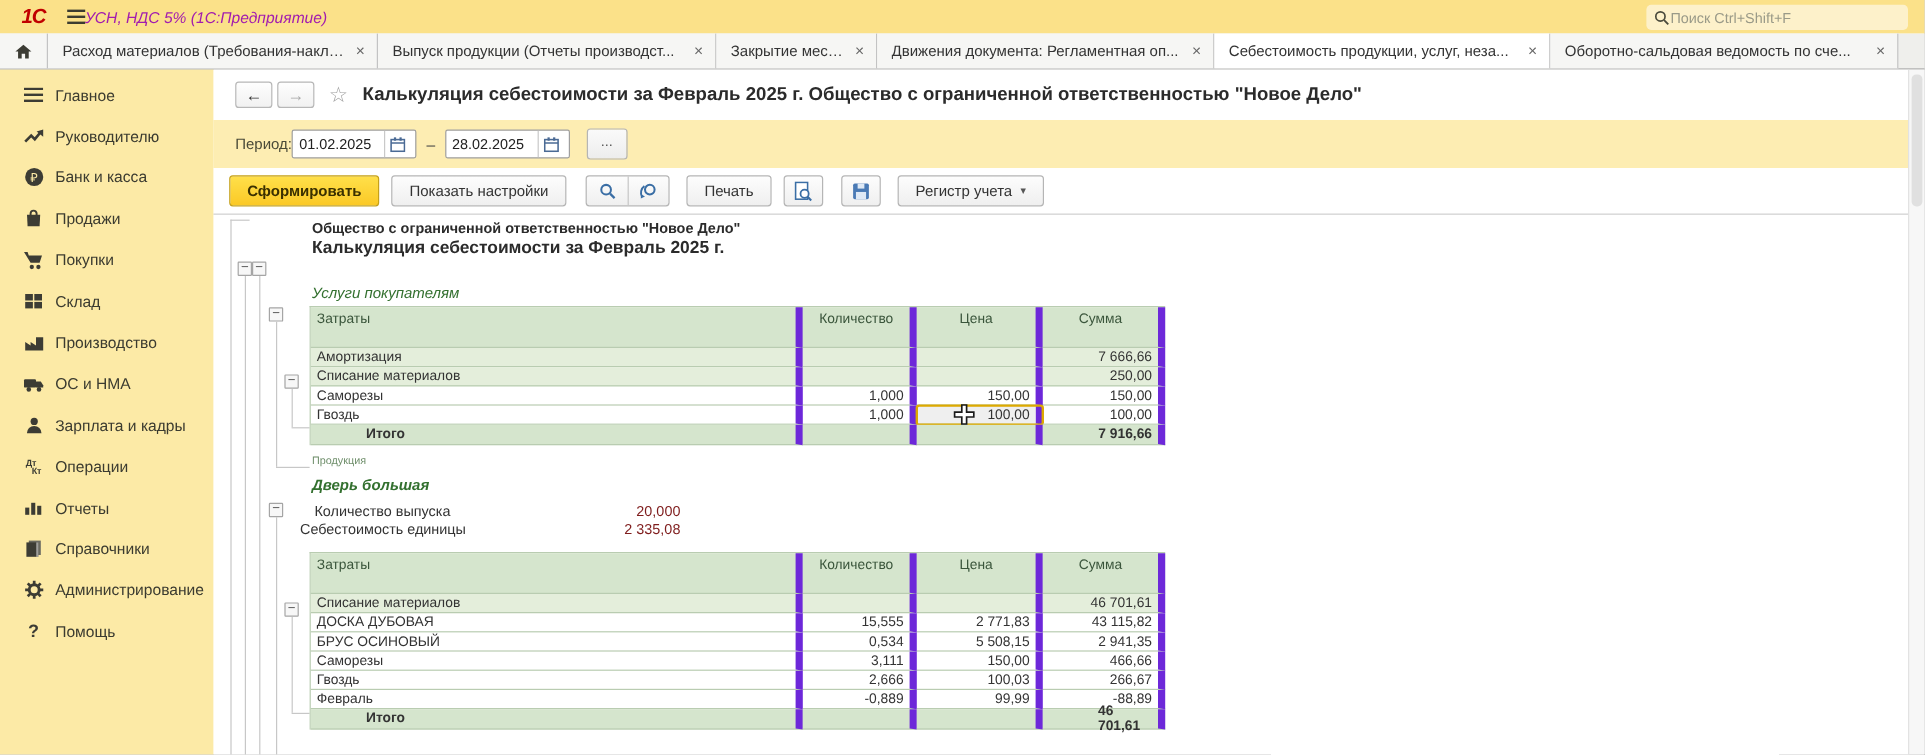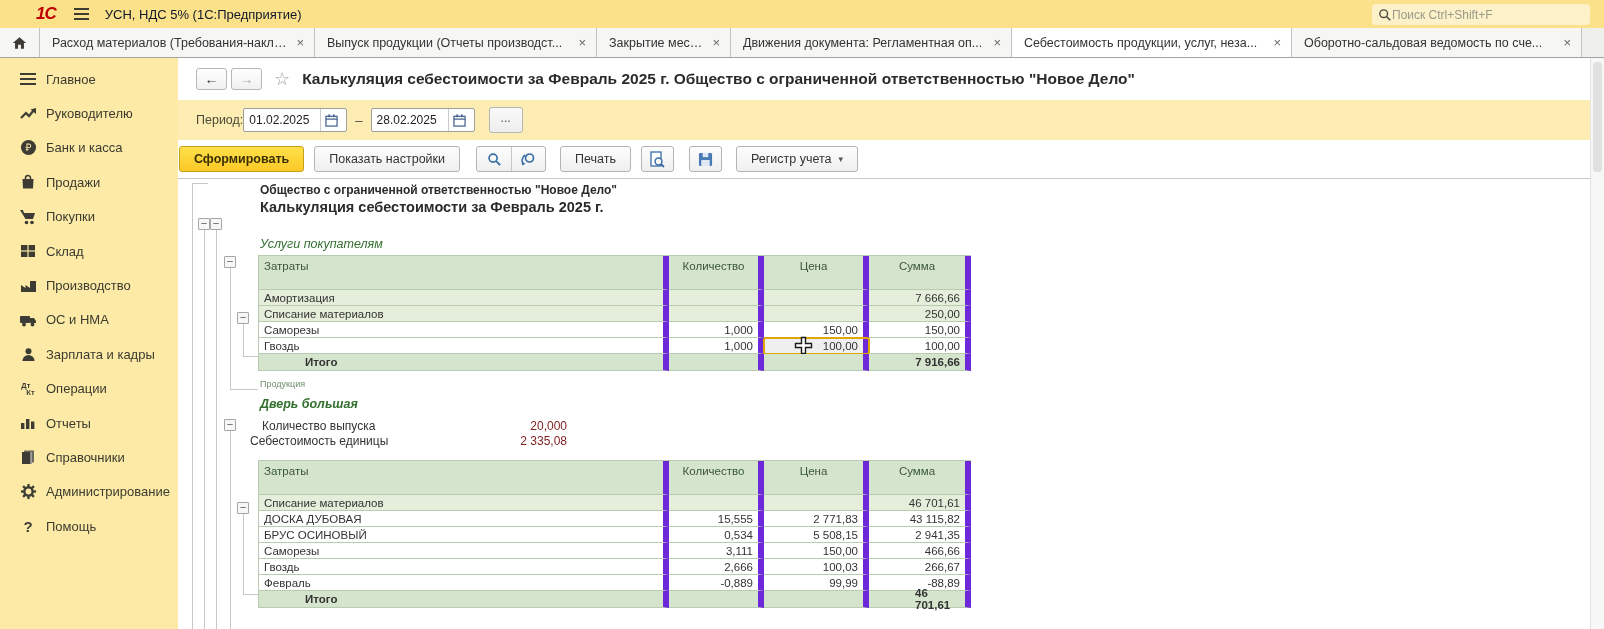--- a/index.html
+++ b/index.html
@@ -2,24 +2,24 @@
 <html><head>
 <meta charset="utf-8">
 <style>
   * { margin:0; padding:0; box-sizing:border-box; }
   html,body { background:#888; }
   body { font-family:"Liberation Sans", sans-serif; }
   .screen { position:relative; width:1604px; height:629px; background:#fff; overflow:hidden; }
 
   
   .topbar { position:absolute; left:0; top:0; width:1604px; height:28px; background:#fbe189; display:flex; align-items:center; }
-  .logo-1c { margin-left:36px; font-weight:bold; font-style:italic; font-size:17px; color:#c00000; letter-spacing:-1px; }
+  .logo-1c { margin-left:18px; font-weight:bold; font-style:italic; font-size:17px; color:#c00000; letter-spacing:-1px; }
   .burger { margin-left:18px; display:flex; flex-direction:column; gap:3px; cursor:pointer; }
   .burger i { display:block; width:15px; height:2px; background:#3c3c30; }
-  .win-title { margin-left:16px; font-size:13px; color:#0f172a; }
+  .win-title { font-size:13px; color:#a21caf;font-style:italic; }
   .searchbox { position:absolute; right:14px; top:4px; width:218px; height:21px; background:rgba(255,255,255,0.55); border-radius:4px; display:flex; align-items:center; padding:0 6px; }
   .searchbox input { border:none; outline:none; background:transparent; font-size:12px; color:#555; width:180px; font-family:"Liberation Sans",sans-serif; }
   .searchbox input::placeholder { color:#9a9a88; }
 
   
   .tabbar { position:absolute; left:0; top:28px; width:1604px; height:30px; background:#efefec; border-bottom:1px solid #a2a2a2; display:flex; }
   .homebtn { width:40px; height:100%; border-right:1px solid #c3c3c3; display:flex; align-items:center; justify-content:center; background:#f6f6f4; cursor:pointer; }
   .tab { height:100%; border-right:1px solid #c3c3c3; background:#f6f6f4; display:flex; align-items:center; padding:0 8px 0 12px; cursor:pointer; }
   .tab.active { background:#ffffff; }
   .tab-label { font-size:12.5px; color:#333; white-space:nowrap; overflow:hidden; text-overflow:ellipsis; flex:1; }
@@ -47,21 +47,21 @@
   .date-field { width:104px; height:24px; background:#fff; border:1px solid #9f9f9f; border-radius:2px; display:flex; align-items:center; }
   .date-field input { width:76px; border:none; outline:none; font-size:12px; color:#222; padding-left:5px; background:transparent; font-family:"Liberation Sans",sans-serif; }
   .cal-btn { width:22px; height:100%; border-left:1px solid #c9c9c9; display:flex; align-items:center; justify-content:center; cursor:pointer; }
   .dash { margin-left:8px; font-size:13px; color:#444; }
   .date-field.second { margin-left:8px; }
   .more-btn { margin-left:14px; width:34px; height:26px; border:1px solid #b5b5b5; border-radius:3px; background:linear-gradient(#fafafa,#ededed); font-size:12px; color:#555; display:flex; align-items:flex-end; justify-content:center; padding-bottom:7px; cursor:pointer; }
 
   
   .toolbar { position:absolute; left:178px; top:140px; width:1412px; height:38px; background:#fff; display:flex; align-items:center; }
   .btn { height:26px; border:1px solid #b5b5b5; border-radius:3px; background:linear-gradient(#fdfdfd,#efefef); font-size:12.5px; color:#333; display:flex; align-items:center; justify-content:center; padding:0 14px; cursor:pointer; white-space:nowrap; }
-  .btn-generate { margin-left:1px; background:linear-gradient(#ffe04a,#fbc926); border:1px solid #c5a11a; font-weight:bold; color:#3a3000; }
+  .btn-generate { margin-left:13px; background:linear-gradient(#ffe04a,#fbc926); border:1px solid #c5a11a; font-weight:bold; color:#3a3000; }
   .btn-settings { margin-left:10px; }
   .pairbtn { margin-left:16px; height:26px; border:1px solid #b5b5b5; border-radius:3px; background:linear-gradient(#fdfdfd,#efefef); display:flex; }
   .pairbtn .half { width:34px; display:flex; align-items:center; justify-content:center; cursor:pointer; }
   .pairbtn .half + .half { border-left:1px solid #c6c6c6; }
   .btn-print { margin-left:14px; }
   .icobtn { margin-left:10px; width:33px; height:26px; border:1px solid #b5b5b5; border-radius:3px; background:linear-gradient(#fdfdfd,#efefef); display:flex; align-items:center; justify-content:center; cursor:pointer; }
   .icobtn.save { margin-left:15px; }
   .btn-register { margin-left:14px; }
   .dd-arrow { font-size:9px; color:#555; margin-left:7px; }
   .toolbar-sep { position:absolute; left:178px; top:178px; width:1412px; height:1px; background:#c9c9c9; }

